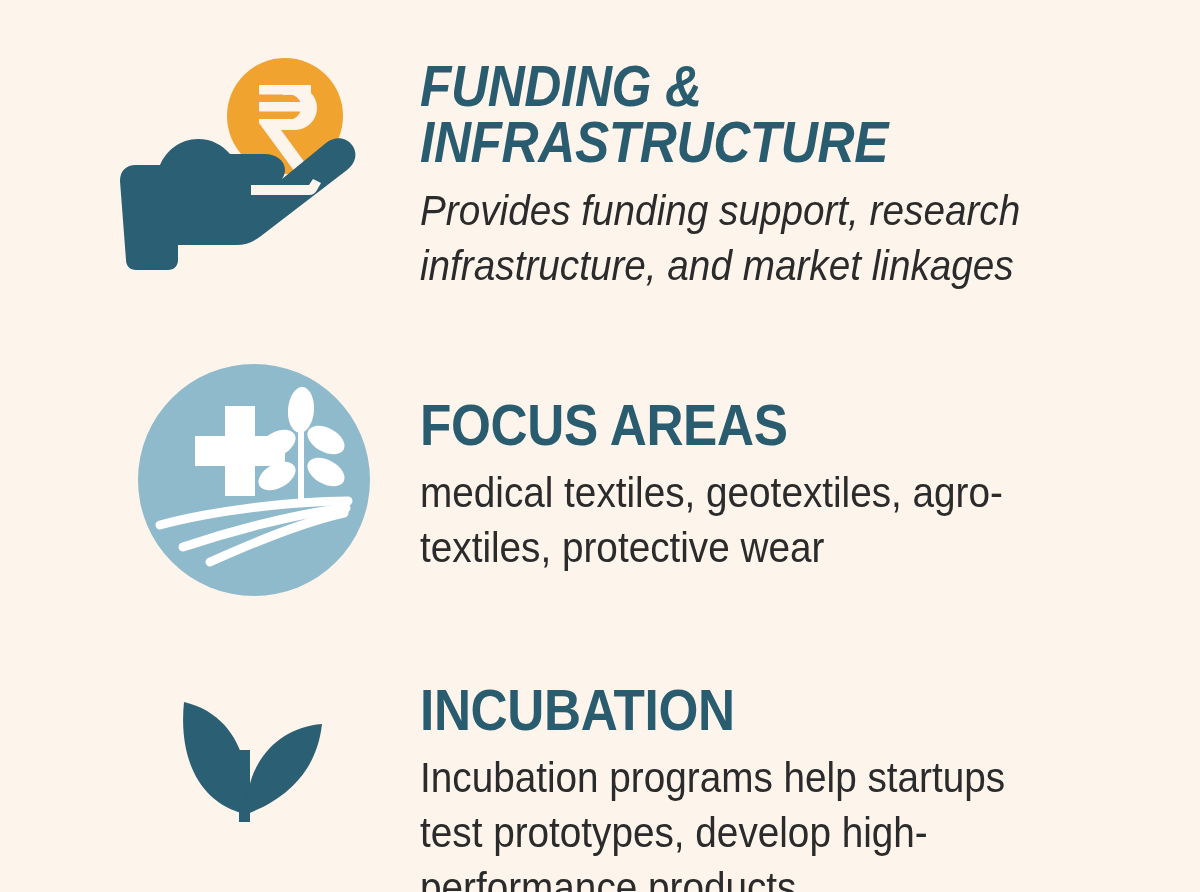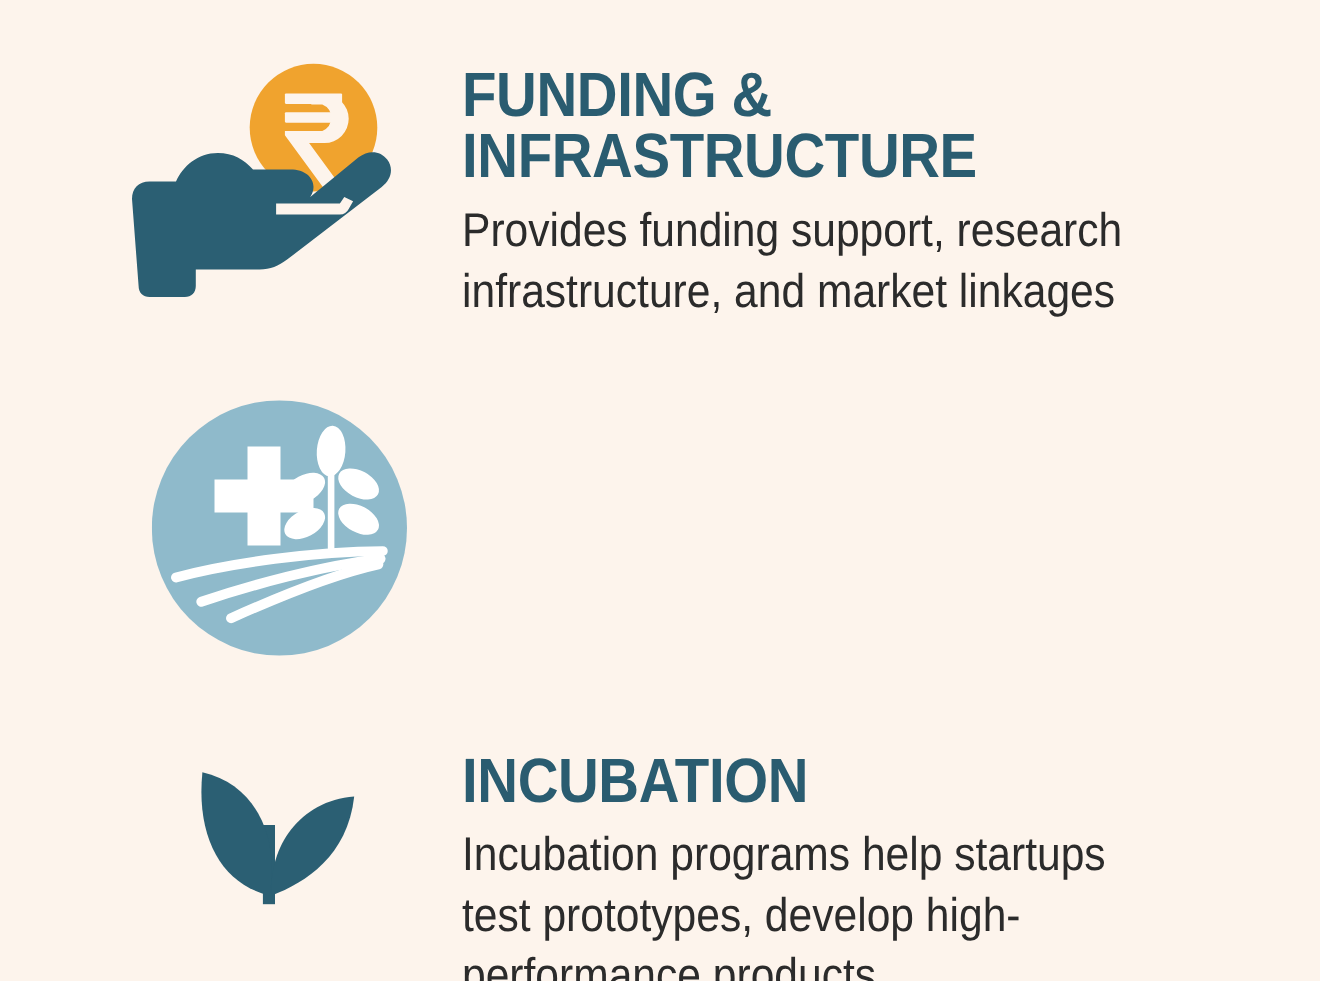--- a/index.html
+++ b/index.html
@@ -57,21 +57,21 @@
     color: #2b2b2b;
     font-size: 43px;
     line-height: 1.28;
     margin: 0;
     transform: scaleX(0.9);
     transform-origin: left top;
     white-space: pre-line;
   }
 
   
-  #row-funding   { top: 44px;  height: 290px; }
+  #row-funding   { top: 44px;  height: 290px; font-style: italic; }
   #row-focus     { top: 362px; height: 300px; }
   #row-incubation{ top: 662px; height: 240px; }
 
   #row-funding .text-col   { padding-top: 14px; }
   #row-focus .text-col     { padding-top: 35px; }
   #row-incubation .text-col{ padding-top: 20px; }
 
   
   .icon-art {
     position: absolute;
@@ -147,20 +147,25 @@
           </g>
 
           <g stroke="#ffffff" fill="none" stroke-linecap="round">
             <path d="M22 163 C70 150 150 139 210 139" stroke-width="9"></path>
             <path d="M45 185 C90 170 155 152 208 146" stroke-width="9"></path>
             <path d="M72 200 C112 182 165 160 206 151" stroke-width="9"></path>
           </g>
         </svg>
       </div>
     </div>
+    <div class="text-col">
+      <h2 class="heading">FOCUS AREAS</h2>
+      <p class="body-text">medical textiles, geotextiles, agro-
+textiles, protective wear</p>
+    </div>
   </section>
 
   <section class="row" id="row-incubation">
     <div class="icon-col">
       <div class="icon-art" style="left:150px; top:0px;">
         <svg class="svg-icon" width="215" height="240" viewBox="0 0 215 240" aria-hidden="true">
 
           <path d="M13 240
                    c0 -22 16 -34 34 -32
                    c4 -38 36 -62 68 -62

